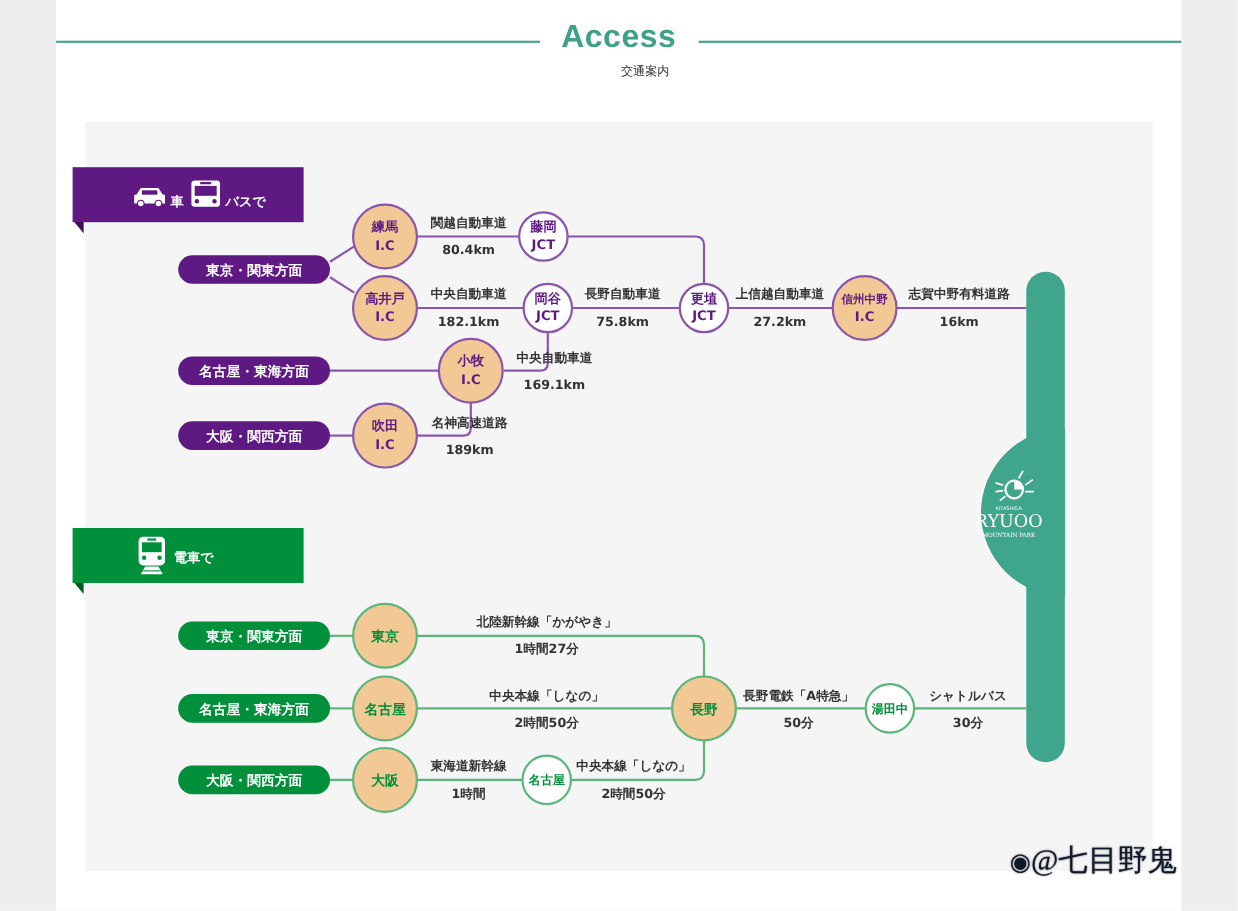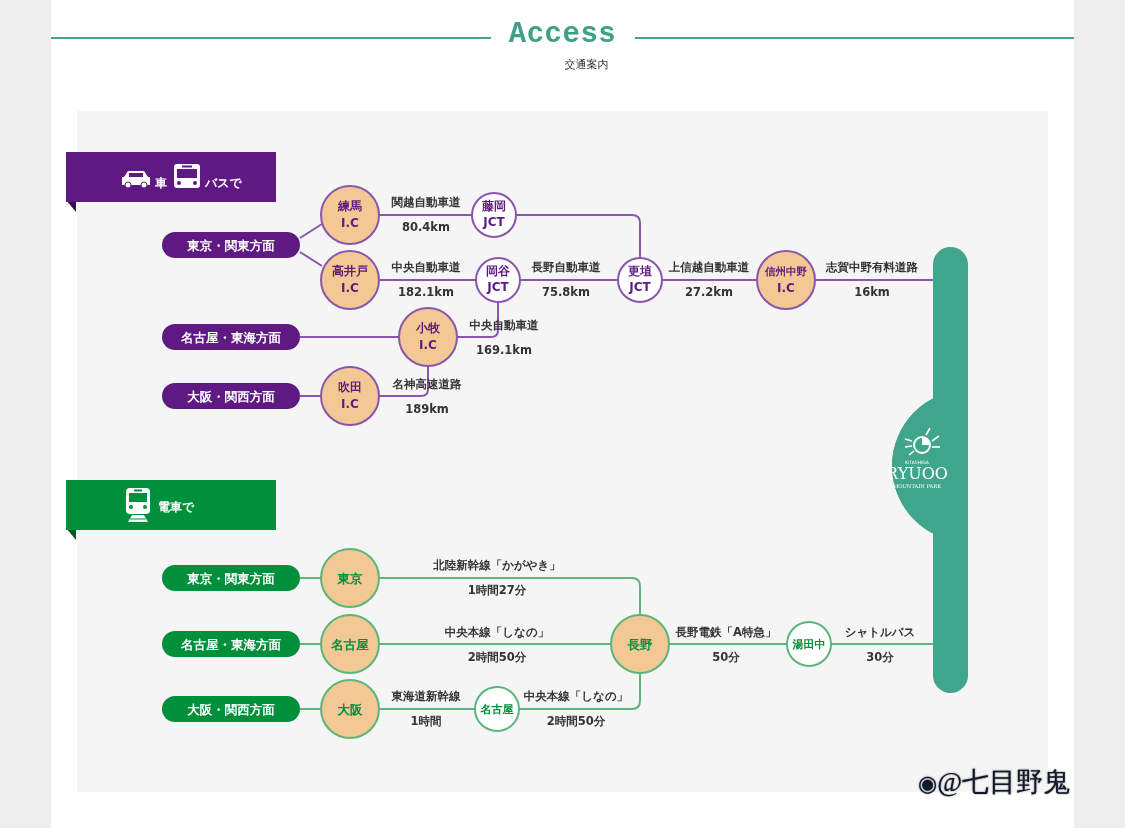--- a/index.html
+++ b/index.html
@@ -1,21 +1,21 @@
 <!DOCTYPE html>
 <html><head>
 <meta charset="utf-8">
 <style>
   html, body { margin:0; padding:0; }
   body { width:1125px; height:828px; background:#eeeeee; position:relative; overflow:hidden;
          font-family:"DejaVu Sans", "Liberation Sans", sans-serif; }
   .card { position:absolute; left:51px; top:0; width:1023px; height:828px; background:#ffffff; }
   .hdr-line { position:absolute; top:37px; height:2px; background:#48a58c; }
   .hdr-title { position:absolute; left:500px; width:125px; top:18px; text-align:center;
-               font-family:Liberation Mono, monospace; font-weight:bold; font-size:29px; color:#3ea087; letter-spacing:0.5px; }
+               font-family:Liberation Sans, sans-serif; font-weight:bold; font-size:29px; color:#3ea087; letter-spacing:0.5px; }
   .hdr-sub { position:absolute; left:524px; width:125px; top:57px; text-align:center; font-size:11px; color:#333; }
   .panel { position:absolute; left:77px; top:111px; width:971px; height:681px; background:#f5f5f5; }
   svg { position:absolute; left:0; top:0; }
   .watermark { position:absolute; left:918px; top:764px; font-size:27px; color:#0f172a;
                text-shadow:0 0 2px #888, 0 0 1px #666; font-family:Liberation Serif, serif; }
 </style>
 </head>
 <body>
 
 <div class="card"></div>

